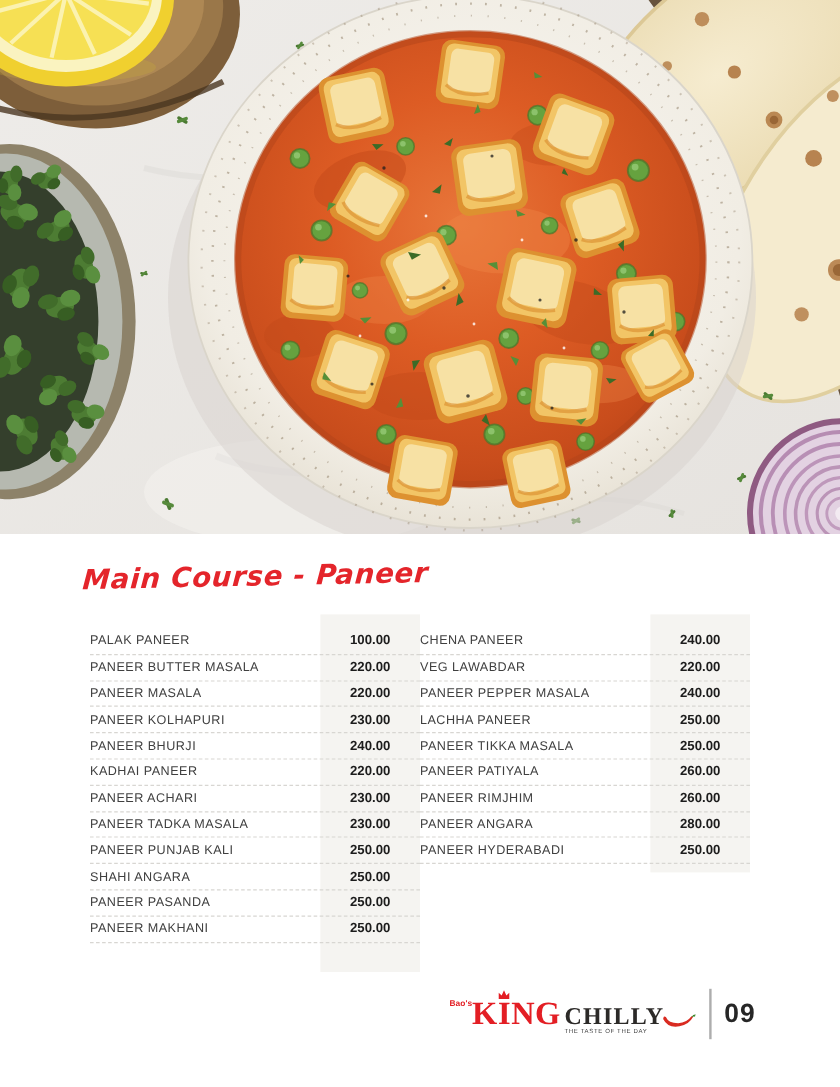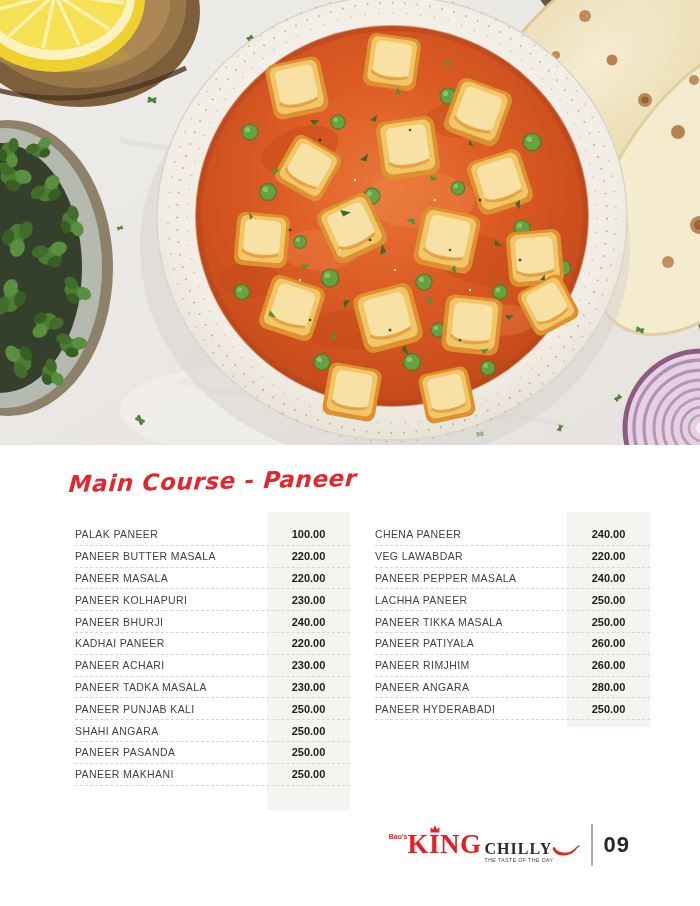--- a/index.html
+++ b/index.html
@@ -17,21 +17,21 @@
     font-size:23px;letter-spacing:.6px;
     color:#e4252b;
     transform:skewX(-5deg) rotate(-1.2deg);
     transform-origin:left bottom;
     width:max-content;
   }
   
   .menu-wrap{display:flex;align-items:flex-start;margin-top:27px;}
   .menu-col{position:relative;width:275px;}
   .col-left{margin-left:75px;}
-  .col-right{margin-left:25px;}
+  .col-right{}
   .price-strip{position:absolute;left:192px;width:83px;top:-12px;background:#f5f4f1;z-index:0;}
   .strip-left{height:298px;}
   .strip-right{height:215px;}
   .menu-row{
     position:relative;z-index:1;height:20.8px;
     display:flex;align-items:center;
     border-bottom:1px dashed #d8d6d2;
   }
   .item-name{flex:1;font-size:10.5px;letter-spacing:.4px;color:#3f3f3f;}
   .item-price{width:83px;text-align:center;font-weight:bold;font-size:11px;color:#1c1c1c;}
@@ -45,21 +45,21 @@
   .brand-row{display:flex;align-items:flex-end;}
   .king-text{
     font-family:"Liberation Serif", serif;font-weight:bold;
     font-size:27px;color:#e31e24;letter-spacing:.5px;line-height:.85;
   }
   .king-i{position:relative;display:inline-block;}
   .crown{position:absolute;top:-8px;left:50%;transform:translateX(-50%);width:11px;height:8px;}
   .chilly-col{display:flex;flex-direction:column;margin-left:3px;margin-bottom:-7px;}
   .chilly{
     font-family:"Liberation Serif", serif;font-weight:bold;
-    font-size:16px;color:#2c2a28;letter-spacing:1px;line-height:.9;
+    font-size:20px;color:#2c2a28;letter-spacing:1px;line-height:.9;
   }
   .tagline{font-size:5px;letter-spacing:.55px;color:#3a3a3a;margin-top:2px;}
   .chili-icon{width:26px;height:18px;margin-left:-2px;margin-bottom:-3px;transform:rotate(16deg);}
   .page-divider{width:2px;height:42px;background:#adadad;margin:0 11px 0 13px;}
   .page-number{font-size:22px;font-weight:bold;color:#262626;letter-spacing:1px;}
 </style>
 </head>
 <body>
 
 <svg class="hero" viewBox="0 0 700 445" aria-hidden="true">

